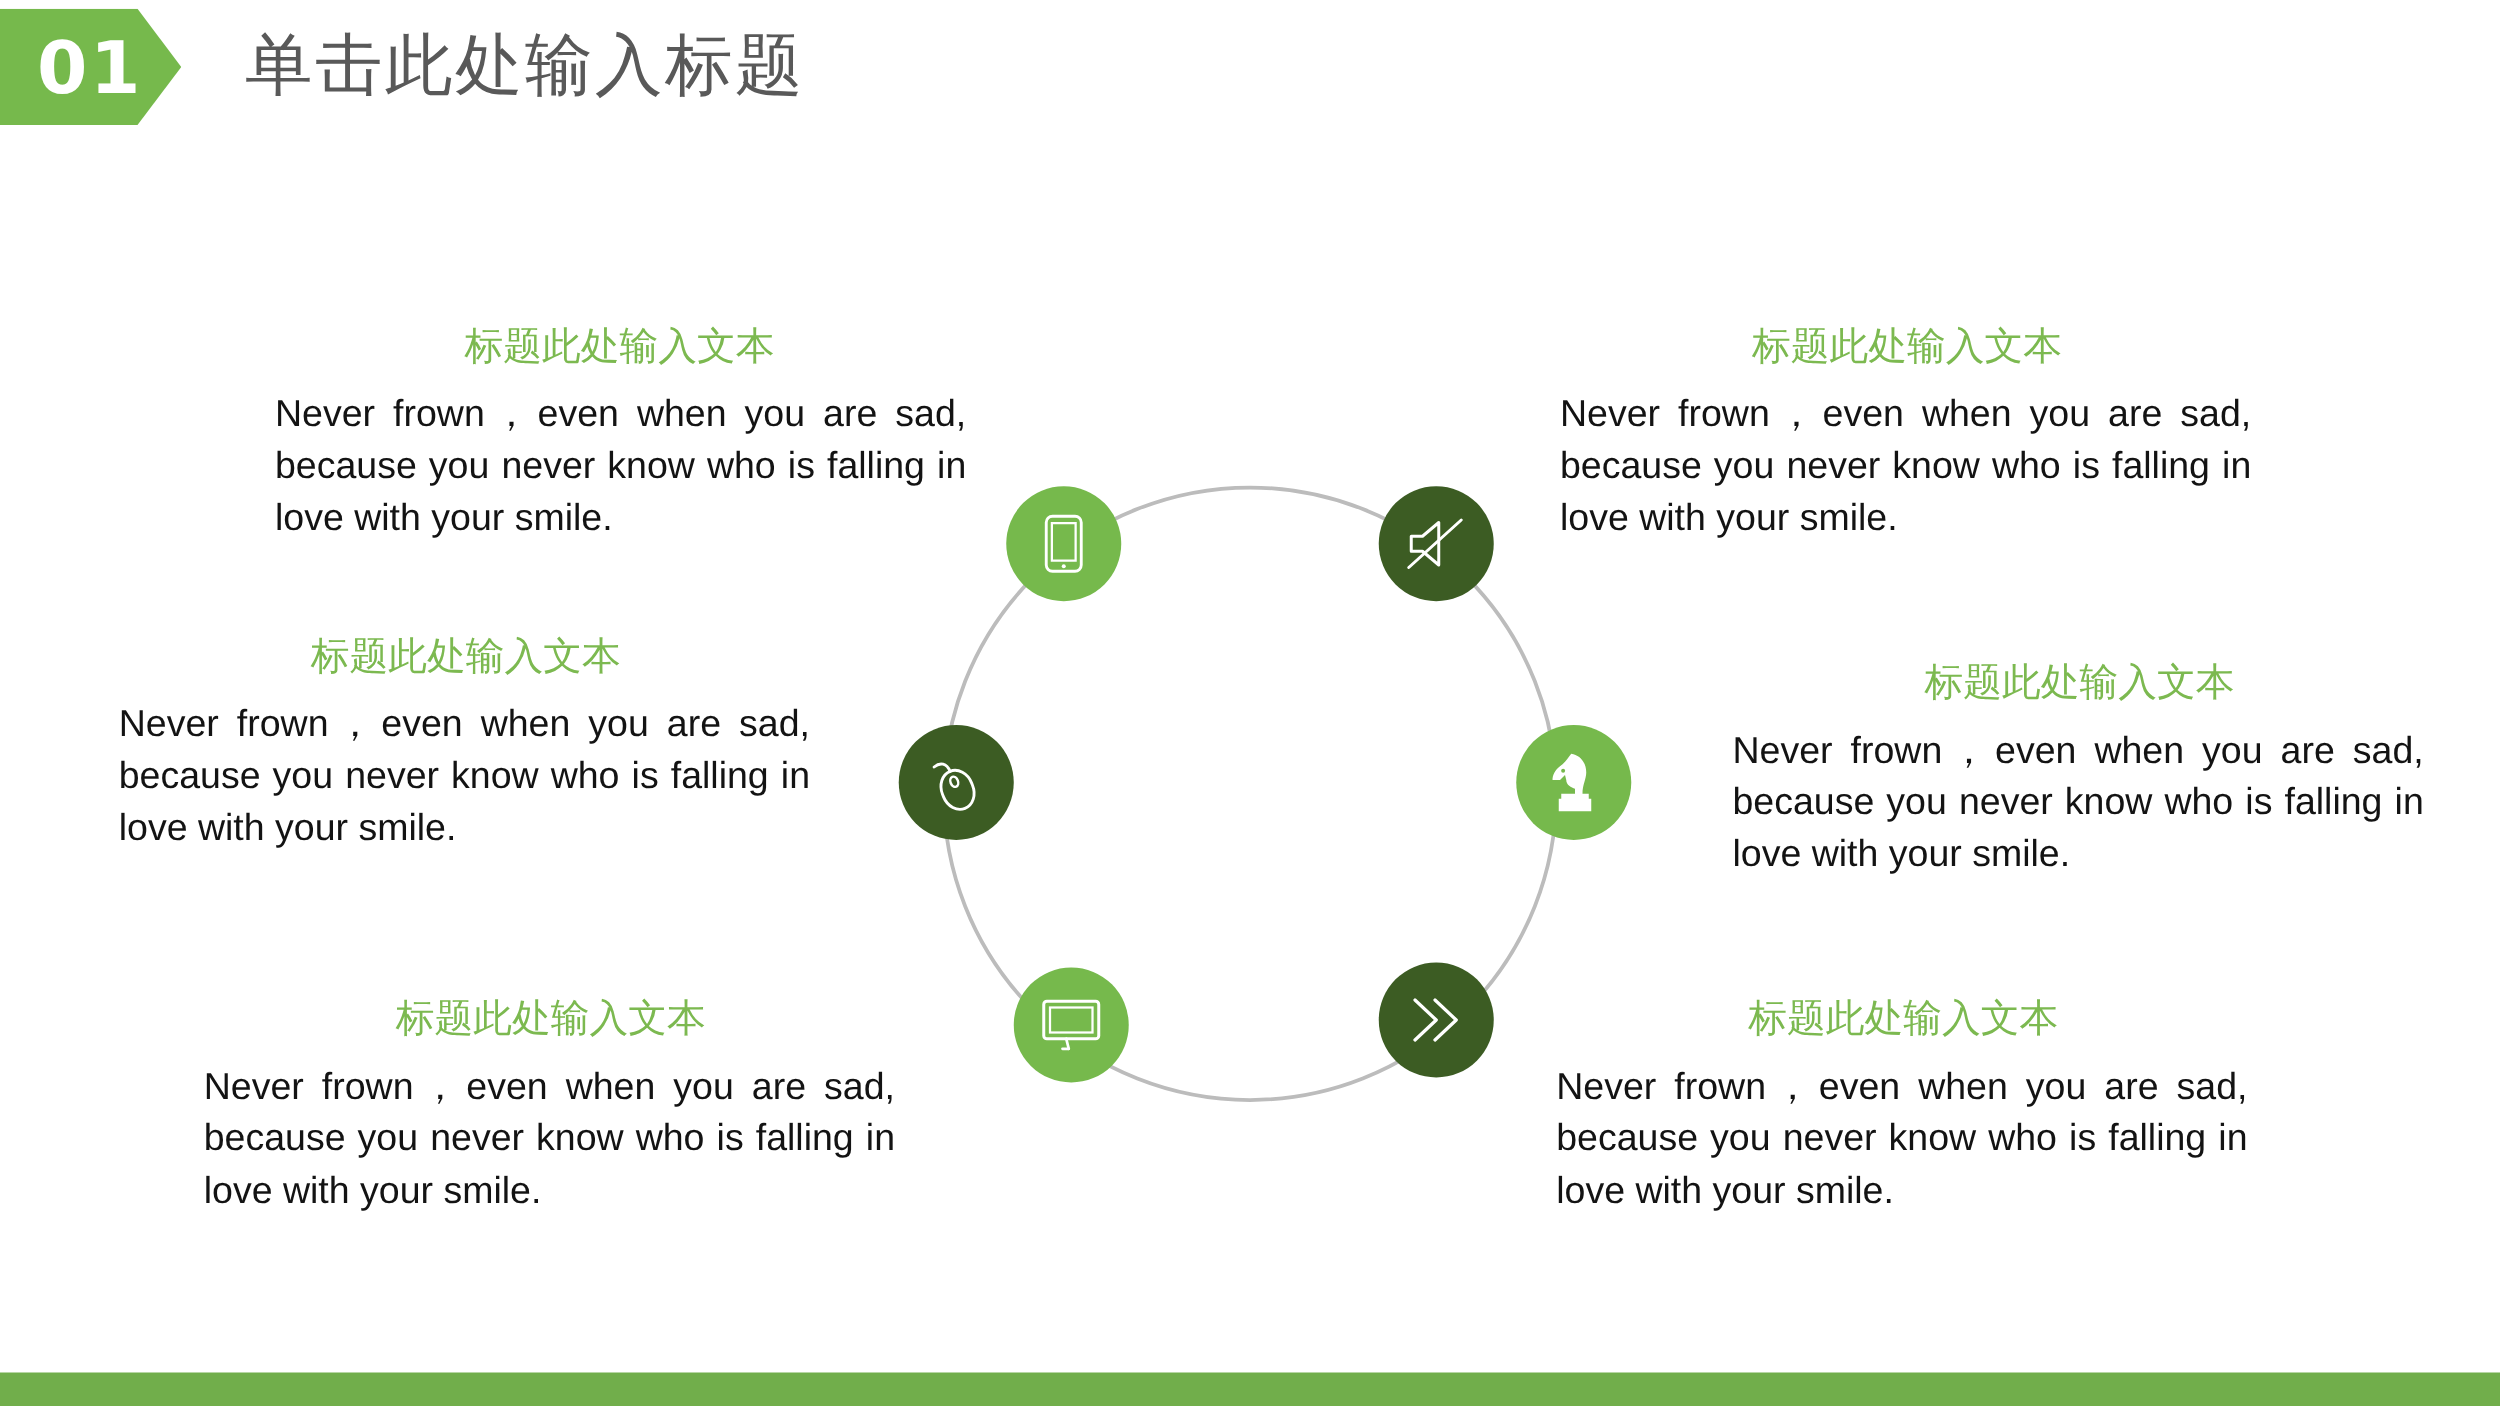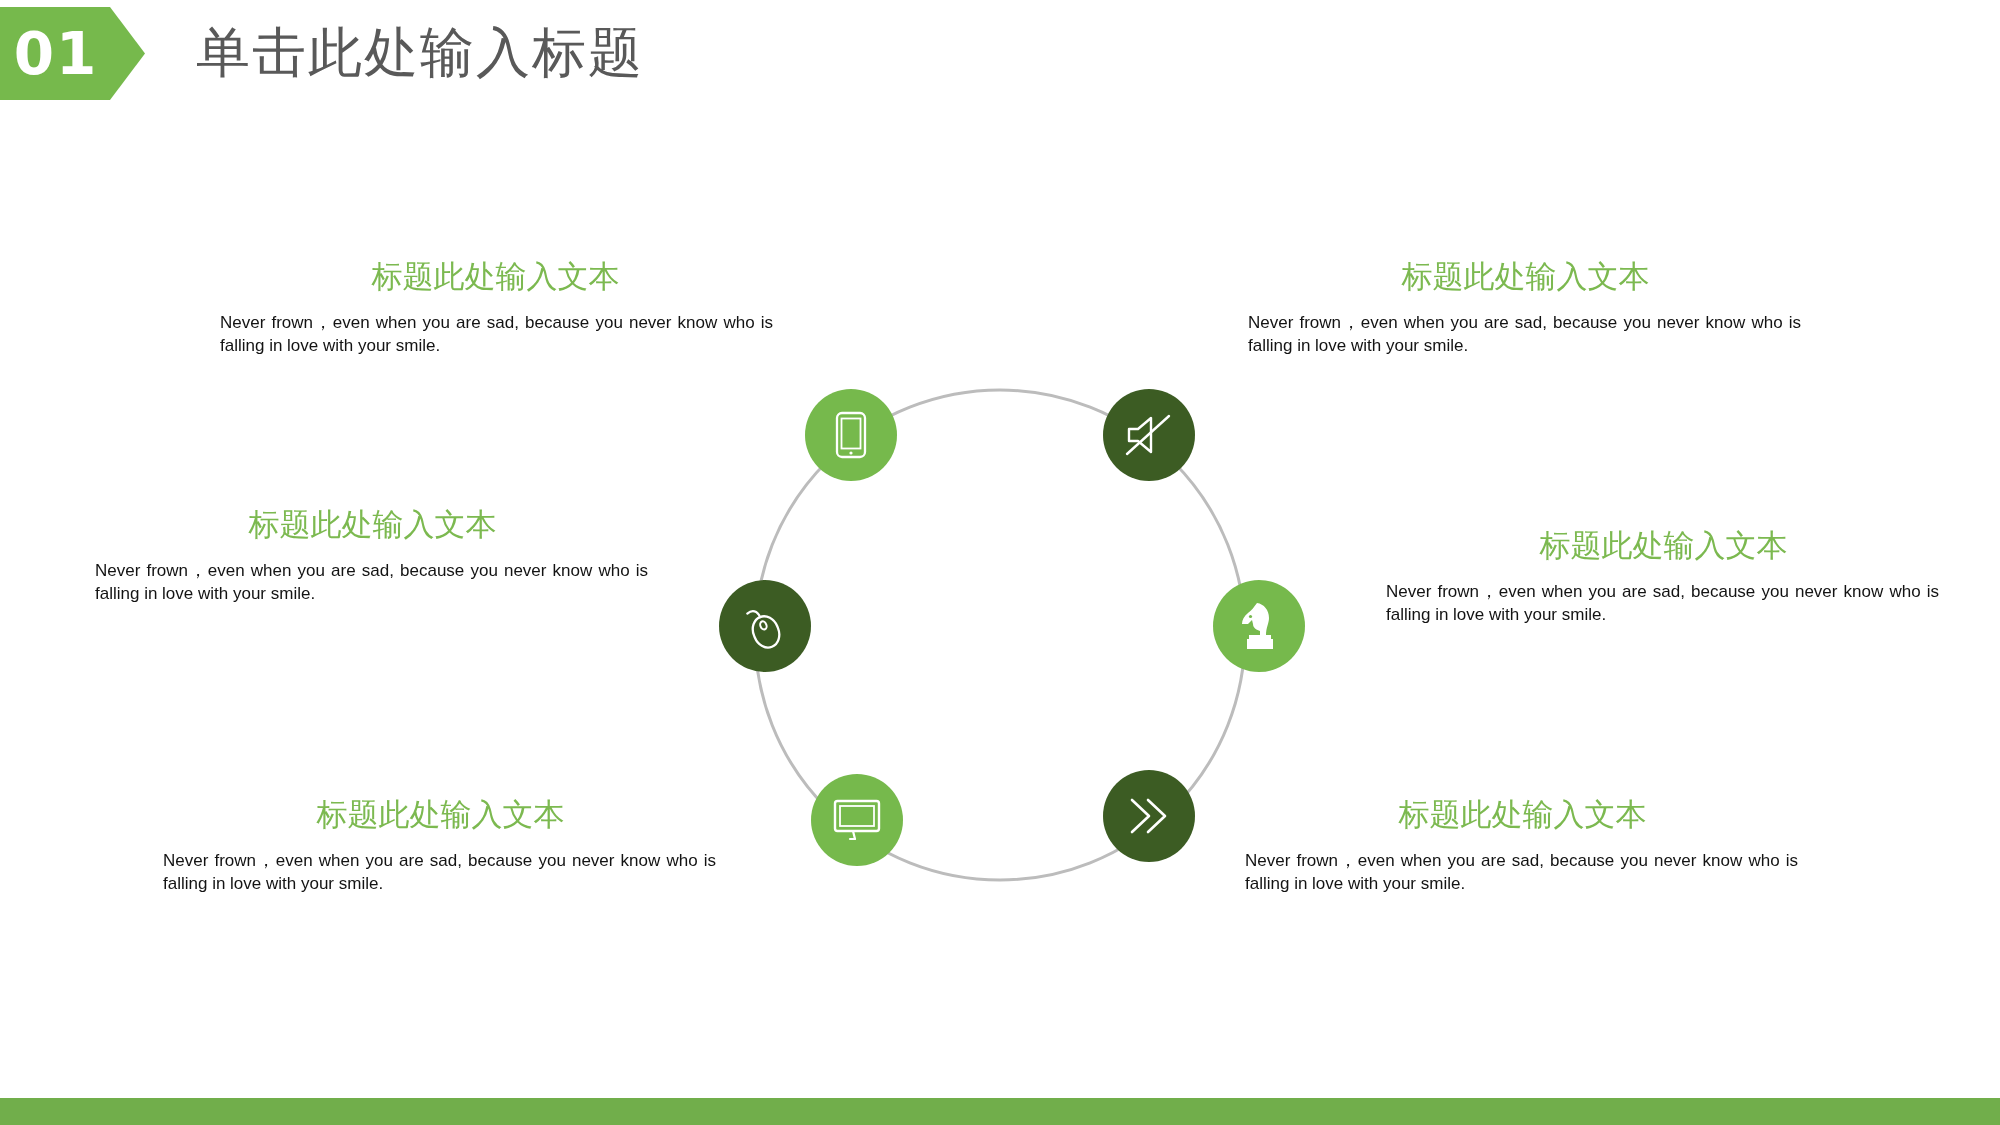--- a/index.html
+++ b/index.html
@@ -22,21 +22,21 @@
   #header-badge {
     position: absolute;
     left: 0;
     top: 7px;
     width: 145px;
     height: 93px;
   }
   #header-badge svg { display: block; }
   #badge-number {
     position: absolute;
-    left: 0;
+    left: 16px;
     top: 7px;
     width: 112px;
     height: 93px;
     display: flex;
     align-items: center;
     justify-content: center;
     color: #ffffff;
     font-size: 58px;
     font-weight: bold;
     letter-spacing: 2px;
@@ -97,21 +97,21 @@
   .block { position: absolute; }
   .block-title {
     color: #7cb950;
     font-size: 31px;
     line-height: 1.25;
     margin: 0 0 14px 0;
     white-space: nowrap;
   }
   .block-body {
     color: #131313;
-    font-size: 17px;
+    font-size: 30px;
     line-height: 1.38;
     margin: 0;
     text-align: justify;
     text-justify: inter-word;
   }
 
   
   #block-1 { left: 218px; top: 258px; width: 555px; }
   #block-1 .block-title { text-align: center; margin-left: 0; }
   #block-1 .block-body  { width: 553px; margin-left: 2px; }

